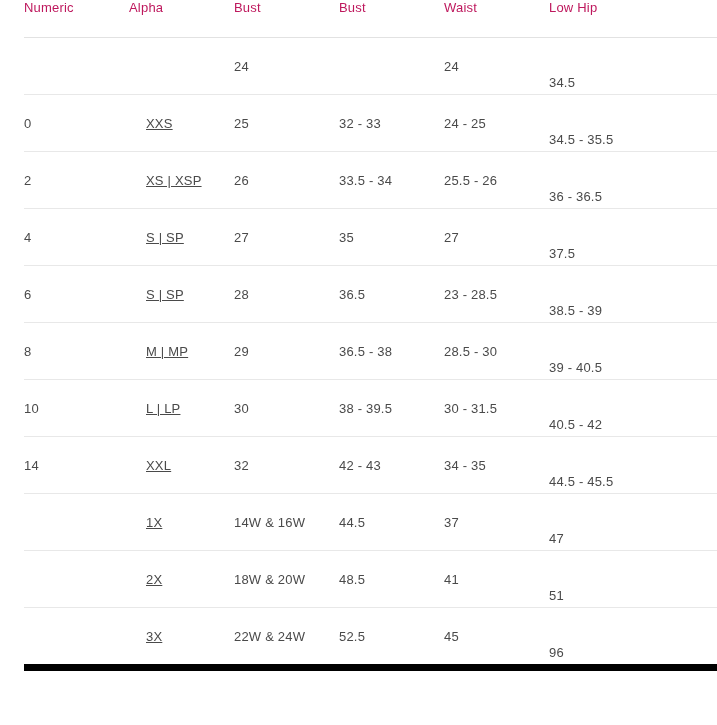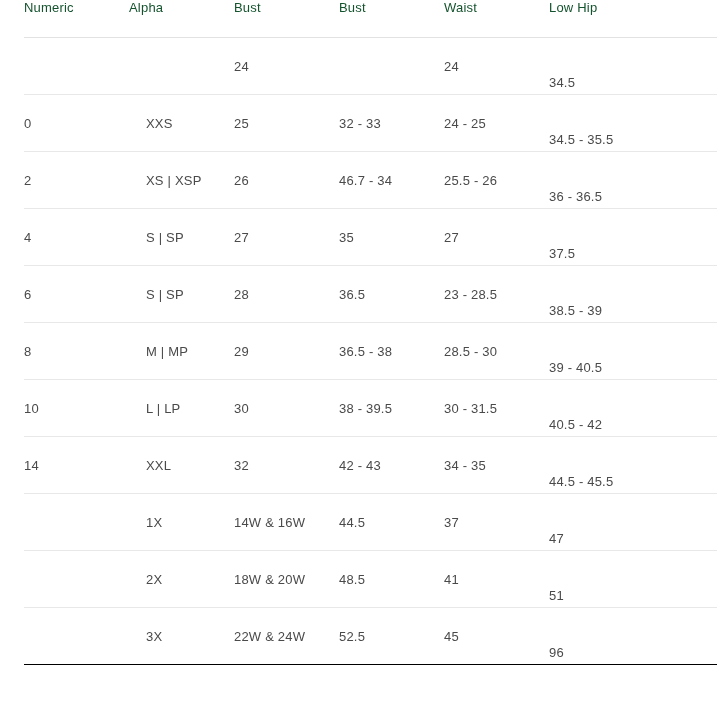--- a/index.html
+++ b/index.html
@@ -29,44 +29,44 @@
   table.size-table col.c1 { width: 105px; }
   table.size-table col.c2 { width: 105px; }
   table.size-table col.c3 { width: 105px; }
   table.size-table col.c4 { width: 105px; }
   table.size-table col.c5 { width: 168px; }
 
   table.size-table thead th {
     text-align: left;
     font-weight: normal;
     font-size: 13px;
-    color: #14532d;
+    color: #be185d;
     padding: 0 0 22px 0;
     vertical-align: top;
     letter-spacing: 0.2px;
   }
   table.size-table thead tr {
     border-bottom: 1px solid #e2e2e2;
   }
   table.size-table tbody td {
     font-size: 13px;
     color: #4a4a4a;
     height: 56px;
     padding: 0;
     vertical-align: middle;
     border-bottom: 1px solid #e8e8e8;
     letter-spacing: 0.2px;
   }
   table.size-table tbody tr:last-child td {
-    border-bottom: 1px solid #000000;
+    border-bottom: 7px solid #000000;
   }
   .cell-indent {
     display: inline-block;
   }
-  .col-alpha .cell-indent { padding-left: 17px; }
+  .col-alpha .cell-indent { padding-left: 17px; text-decoration: underline; }
   .col-denim .cell-indent { padding-left: 0px; }
   .col-bust .cell-indent { padding-left: 0px; }
   .col-waist .cell-indent { padding-left: 0px; }
   .col-lowhip .cell-indent { padding-left: 0px; margin-top: 32px; }
   thead th.col-alpha { padding-left: 17px; margin-left: 18px; }
 </style>
 </head>
 <body>
 
 <div class="size-chart">
@@ -103,21 +103,21 @@
         <td class="col-alpha"><span class="cell-indent">XXS</span></td>
         <td class="col-denim"><span class="cell-indent">25</span></td>
         <td class="col-bust"><span class="cell-indent">32 - 33</span></td>
         <td class="col-waist"><span class="cell-indent">24 - 25</span></td>
         <td class="col-lowhip"><span class="cell-indent">34.5 - 35.5</span></td>
       </tr>
       <tr>
         <td class="col-numeric"><span class="cell-indent">2</span></td>
         <td class="col-alpha"><span class="cell-indent">XS | XSP</span></td>
         <td class="col-denim"><span class="cell-indent">26</span></td>
-        <td class="col-bust"><span class="cell-indent">46.7 - 34</span></td>
+        <td class="col-bust"><span class="cell-indent">33.5 - 34</span></td>
         <td class="col-waist"><span class="cell-indent">25.5 - 26</span></td>
         <td class="col-lowhip"><span class="cell-indent">36 - 36.5</span></td>
       </tr>
       <tr>
         <td class="col-numeric"><span class="cell-indent">4</span></td>
         <td class="col-alpha"><span class="cell-indent">S | SP</span></td>
         <td class="col-denim"><span class="cell-indent">27</span></td>
         <td class="col-bust"><span class="cell-indent">35</span></td>
         <td class="col-waist"><span class="cell-indent">27</span></td>
         <td class="col-lowhip"><span class="cell-indent">37.5</span></td>

